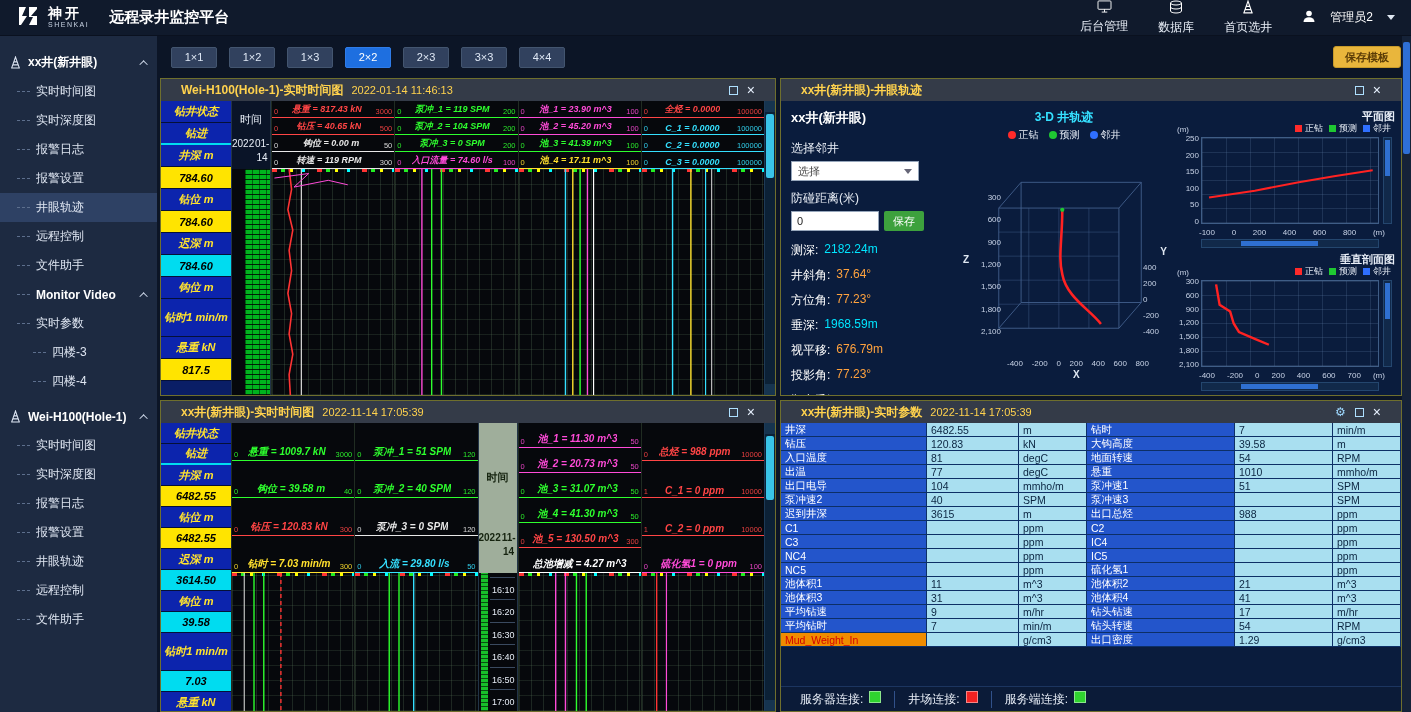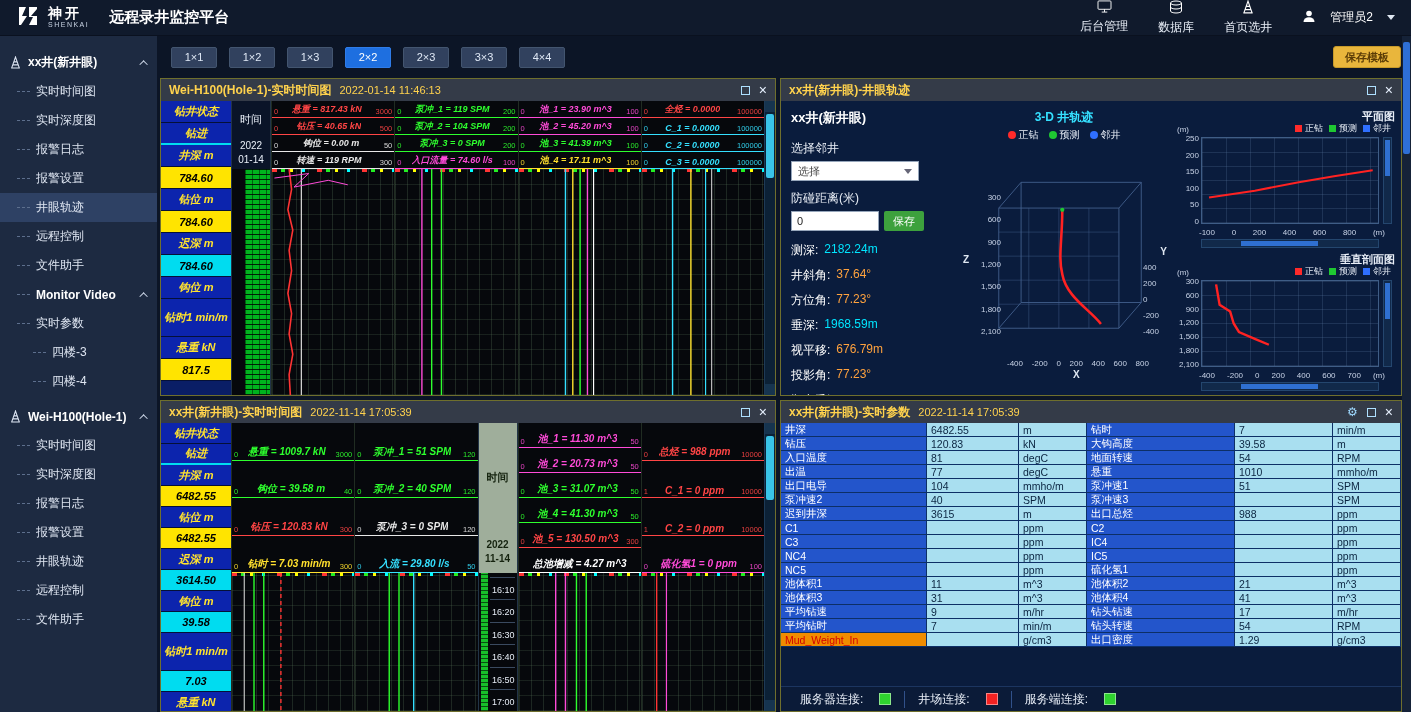--- a/index.html
+++ b/index.html
@@ -36,42 +36,42 @@
 .lbtn.on{background:#1e6fe0;border-color:#2f7ce8;color:#fff}
 .save{margin-left:auto;height:22px;padding:0 11px;background:#e9b63c;color:#5b3c06;border:1px solid #c79a2a;font-size:11px;font-weight:bold;border-radius:3px;cursor:pointer;font-family:inherit}
 
 
 .grid{position:absolute;left:160px;top:78px;right:9px;bottom:0}
 .panel{position:absolute;border:1px solid #6f6f2d;background:#0a1c3d;display:flex;flex-direction:column;overflow:hidden}
 .p-tl{left:0;top:0;width:616px;height:318px}
 .p-tr{left:620px;top:0;right:0;height:318px}
 .p-bl{left:0;top:322px;width:616px;bottom:0}
 .p-br{left:620px;top:322px;right:0;bottom:0}
-.ptitle{height:22px;background:#343b48;display:flex;align-items:center;gap:8px;padding:0 8px;flex:none}
+.ptitle{height:22px;background:#343b48;display:flex;align-items:center;gap:8px;padding:0 20px;flex:none}
 .pt-main{color:#ffd24d;font-size:12px;font-weight:bold}
 .pt-time{color:#ffd24d;font-size:11px}
 .pticons{margin-left:auto;display:flex;align-items:center;gap:9px}
 .ico-expand{width:9px;height:9px;border:1px solid #aee0ff;display:inline-block;cursor:pointer}
 .ico-close{color:#e8f2ff;font-size:14px;line-height:1;cursor:pointer}
 .ico-gear{color:#9fd9ff;font-size:12px;line-height:1;cursor:pointer}
 .pbody{flex:1;position:relative;display:flex;overflow:hidden}
 
 
 .pstrip{width:70px;flex:none;display:flex;flex-direction:column;background:#0a1e66;overflow:hidden}
 .pcell{flex:none;display:flex;align-items:center;justify-content:center;border-bottom:1px solid #051038;font-size:11px;height:22px;text-align:center;overflow:hidden}
 .p-bl .pcell{height:21px}
 .plabel{background:#0c24ad;color:#ffe32e;font-style:italic;font-weight:bold}
 .plabel.tall{height:38px;padding:0 2px;line-height:1.2;flex-wrap:wrap}
 .pval{font-weight:bold;font-style:italic;color:#000}
 .v-yellow{background:#ffe400}
 .v-cyan{background:#00dcf0}
 .v-status{background:#0c24ad;color:#ffe32e;border-bottom:2px solid #00dcf0}
 .timecol{width:40px;flex:none;background:#0a1428;display:flex;flex-direction:column;border-right:1px solid #223448;border-left:1px solid #223448}
 .thead{display:flex;align-items:center;justify-content:center;color:#e8eef7;font-size:11px;flex:none}
-.tdate{flex:none;color:#e8eef7;font-size:10px;text-align:center;line-height:1.4;display:flex;flex-direction:column;justify-content:center}
+.tdate{flex:none;color:#e8eef7;font-size:10px;text-align:center;line-height:1.4;display:flex;flex-direction:row;justify-content:center}
 .p-tl .thead{height:36px}
 .p-tl .tdate{height:32px}
 .p-bl .thead{height:108px;background:#9fae9b;color:#15230f;font-weight:bold}
 .p-bl .tdate{height:42px;background:#9fae9b;color:#15230f;font-weight:bold}
 .tcanvas{flex:1;position:relative;background:#06080c}
 .litho{position:absolute;top:0;bottom:0;right:0;width:25px;background-color:#00b41e;background-image:repeating-linear-gradient(0deg,rgba(0,0,0,.8) 0 1px,transparent 1px 5px),repeating-linear-gradient(90deg,rgba(0,0,0,.45) 0 1px,transparent 1px 7px)}
 .greenbar{position:absolute;top:0;bottom:0;left:2px;width:7px;background-color:#17c02a;background-image:repeating-linear-gradient(0deg,rgba(0,0,0,.6) 0 1px,transparent 1px 4px)}
 #bl-times{position:absolute;top:4px;bottom:4px;left:11px;right:2px;display:flex;flex-direction:column;justify-content:space-between;color:#e6ecf5;font-size:9px;text-align:right}
 .tlab{border-top:1px solid #3a4a60;padding-top:7px}
 .track{flex:1;display:flex;flex-direction:column;border-left:1px solid #202c22;min-width:0}
@@ -131,21 +131,21 @@
 .hbar i{position:absolute;top:1px;bottom:1px;left:22%;width:44%;background:#2f6fd0;display:block}
 
 
 .p-br .pbody{display:block}
 #br-table{display:grid;grid-template-columns:146px 92px 68px 148px 98px 68px;grid-auto-rows:14px}
 .cell{display:flex;align-items:center;padding:0 4px;font-size:10.5px;border-right:1px solid #0d2f66;border-bottom:1px solid #0d2f66;overflow:hidden;white-space:nowrap}
 .clabel{background:#2355cb;color:#fff}
 .cval{background:#a9dff0;color:#0a2440}
 .hot{background:#f08c00;color:#d40000;font-weight:normal}
 #br-status{position:absolute;left:0;right:0;bottom:0;height:25px;background:#0b1b38;border-top:1px solid #1c3560;display:flex;align-items:center;padding:0 6px;color:#e8eef7;font-size:12px}
-.stitem{display:flex;align-items:center;gap:16px;padding:0 13px;border-right:1px solid #31518a}
+.stitem{display:flex;align-items:flex-start;gap:6px;padding:0 13px;border-right:1px solid #31518a}
 .stitem:last-child{border-right:none}
 .stsq{width:12px;height:12px;border:1px solid rgba(255,255,255,.45)}
 
 
 .pagebar{position:absolute;right:0;top:36px;bottom:0;width:9px;background:#152238}
 .pagebar i{position:absolute;left:1px;right:1px;top:6px;height:112px;background:#2e6fd6;display:block;border-radius:2px}
 </style>
 </head>
 <body>
 

